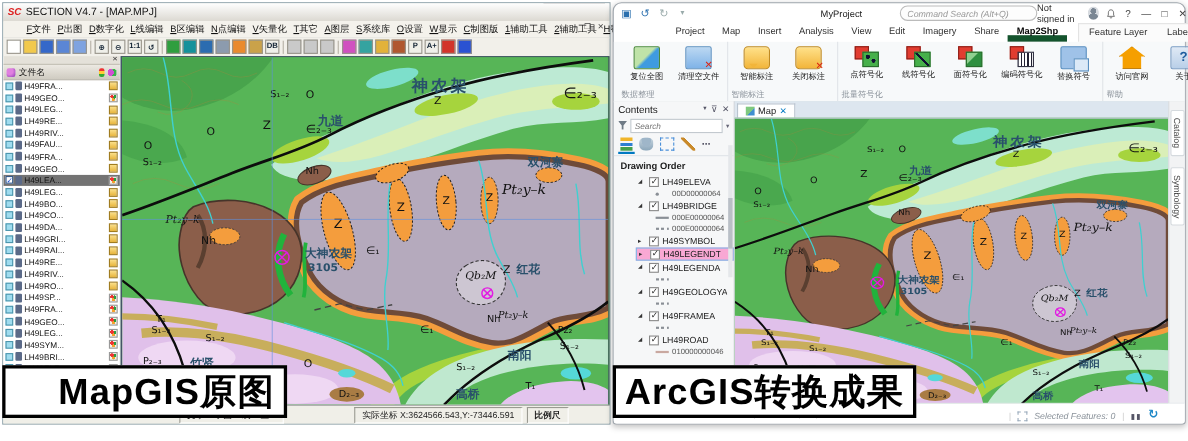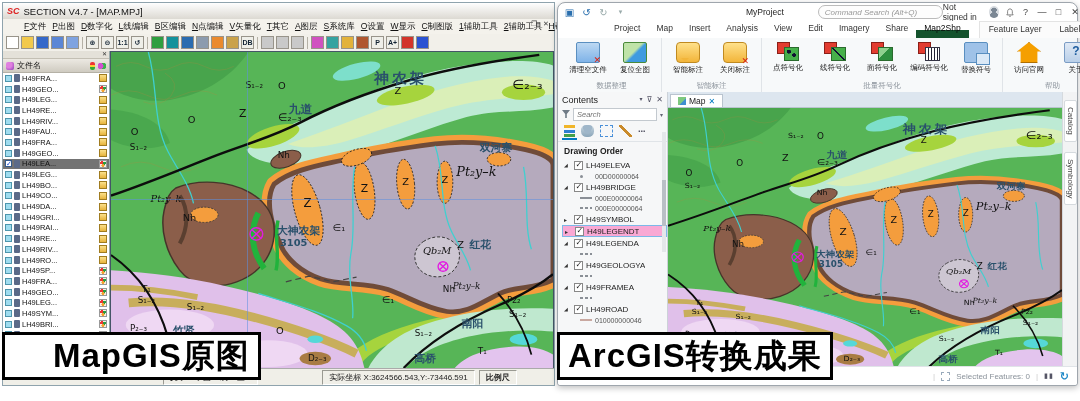--- a/index.html
+++ b/index.html
@@ -52,30 +52,30 @@
   .qicon.grey{color:#9aa;}
   #ag-project{margin-left:120px;color:#222;}
   #ag-search{margin-left:34px;width:170px;height:12px;border:1px solid #bbb;border-radius:7px;background:#fdfdfd;font-size:8px;color:#888;padding:0 6px;font-style:italic;}
   #ag-search::placeholder{color:#999;}
   #ag-account{margin-left:auto;display:flex;align-items:center;gap:7px;}
   #avatar{width:12px;height:12px;border-radius:50%;background:radial-gradient(circle at 50% 35%,#7b8794 28%,transparent 30%),radial-gradient(circle at 50% 90%,#7b8794 38%,transparent 40%),#d7dbe0;}
   .titlebtn{color:#444;font-size:9px;width:12px;text-align:center;}
   
   #ag-tabs{position:absolute;left:0;top:18px;right:0;height:17px;display:flex;font-size:8.5px;color:#333;padding-left:8px;background:#fff;margin-left:40px;}
   .rtab{padding:2px 8px 3px;white-space:nowrap;}
-  .rtab.active{font-weight:normal;color:#0a0a0a;border-bottom:8px solid #14532d;}
+  .rtab.active{font-weight:bold;color:#0a0a0a;border-bottom:6px solid #14532d;}
   #ag-ctx{display:flex;margin-left:10px;background:#fbfbfb;border:1px solid #e3e3e3;border-bottom:none;}
   .ctxtab{padding:2px 9px 3px;color:#333;white-space:nowrap;}
   
   #ag-ribbon{position:absolute;left:0;top:35px;right:0;height:54px;background:#f7f9fa;border-bottom:1px solid #d8dde2;display:flex;align-items:stretch;padding-left:4px;}
   .rgroup{display:flex;flex-direction:column;border-right:1px solid #e0e4e8;padding:2px 3px 0;}
   .rbtns{display:flex;flex:1;gap:1px;}
   .rbtn{width:46px;display:flex;flex-direction:column;align-items:center;justify-content:flex-start;gap:2px;padding-top:2px;}
   .rbtn .lbl{font-size:7.5px;color:#222;white-space:nowrap;}
-  .gname{font-size:7.5px;color:#8a929a;text-align:center;height:11px;}
+  .gname{font-size:7.5px;color:#8a929a;text-align:left;height:11px;}
   .ri{width:22px;height:19px;position:relative;border-radius:2px;}
   .ri-clean{background:linear-gradient(#bcd8f2,#7fb3e8);border:1px solid #5a8fc0;}
   .ri-clean::after{content:"✕";position:absolute;right:-2px;bottom:-3px;color:#d21;font-size:9px;font-weight:bold;}
   .ri-reset{background:linear-gradient(135deg,#bfe3a8 45%,#3f9be0 55%);border:1px solid #4a8a3a;}
   .ri-label{background:linear-gradient(#ffe18a,#f2b53a);border:1px solid #c08a20;border-radius:4px;}
   .ri-label::after{content:"";position:absolute;left:4px;bottom:-4px;border:4px solid transparent;border-top-color:#f2b53a;}
   .ri-labeloff{background:linear-gradient(#ffe18a,#f2b53a);border:1px solid #c08a20;border-radius:4px;}
   .ri-labeloff::after{content:"✕";position:absolute;right:-3px;bottom:-4px;color:#d21;font-size:9px;font-weight:bold;}
   .ri-point,.ri-line,.ri-poly,.ri-code{background:transparent;}
   .ri-point::before,.ri-line::before,.ri-poly::before,.ri-code::before{content:"";position:absolute;left:0;top:0;width:11px;height:10px;background:#e23c30;border:1px solid #8c1f18;}
@@ -96,21 +96,21 @@
   #ct-search input{flex:1;height:11px;border:1px solid #c3c9cf;background:#fff;font-size:7.5px;font-style:italic;color:#777;padding:0 3px;min-width:0;}
   .funnel{width:8px;height:8px;background:#6f7b86;clip-path:polygon(0 0,100% 0,60% 50%,60% 100%,40% 100%,40% 50%);}
   #ct-icons{display:flex;align-items:center;gap:6px;padding:2px 6px;height:16px;border-bottom:1px solid #e0e4e8;}
   .cticon{width:13px;height:12px;position:relative;}
   .cticon.sel-under::after{content:"";position:absolute;left:-2px;right:-2px;bottom:-3px;height:2px;background:#0079c1;}
   .ic-order{background:linear-gradient(#f0b52a 0 3px,transparent 3px 5px,#2d7fd0 5px 8px,transparent 8px 9px,#44a04a 9px 12px);width:11px;}
   .ic-db{background:radial-gradient(ellipse at 50% 15%,#9fb6c9 45%,transparent 50%),linear-gradient(#c8d6e0,#8ba6ba);border-radius:40% 40% 45% 45%;}
   .ic-sel{border:1.5px dashed #4a90d9;box-sizing:border-box;}
   .ic-edit{background:linear-gradient(45deg,transparent 42%,#c98a2a 44% 58%,transparent 60%);}
   #ct-order-label{font-weight:bold;padding:4px 6px 3px;color:#222;font-size:8.5px;}
-  .layer{padding-left:4px;}
+  .layer{padding-left:20px;}
   .lrow{display:flex;align-items:center;gap:3px;height:12px;padding-left:2px;}
   .lrow.sel{background:#f9a8d4;border:1px solid #7db8e8;box-sizing:border-box;}
   .arrow{width:7px;color:#333;font-size:6px;}
   .arrow::before{content:"▸";}
   .arrow.exp::before{content:"◢";font-size:5px;}
   .acb{width:9px;height:9px;border:1px solid #888;background:#fff;position:relative;flex:none;box-sizing:border-box;}
   .acb::before{content:"✓";position:absolute;left:0.5px;top:-1.5px;font-size:8px;color:#222;}
   .lname{white-space:nowrap;overflow:hidden;}
   .kidrow{display:flex;align-items:center;gap:3px;height:10px;padding-left:18px;color:#555;font-size:7px;}
   .sym{width:12px;height:2px;background:#8a8f96;flex:none;}
@@ -125,21 +125,21 @@
   #ag-maptab{background:#fff;border:1px solid #b9c4cf;border-bottom:none;display:flex;align-items:center;gap:3px;font-size:8.5px;padding:1px 7px;color:#222;}
   .maptab-ic{width:8px;height:8px;background:linear-gradient(135deg,#7fc97f 55%,#3f8fd0 60%);}
   #ag-maptab .x{color:#0079c1;font-weight:bold;font-size:8px;}
   #ag-map{flex:1;position:relative;overflow:hidden;background:#57b557;border-top:1px solid #b9c4cf;}
   
   #ag-strip{position:absolute;right:0;top:89px;width:15px;bottom:18px;background:#f2f3f4;border-left:1px solid #d5dade;display:flex;flex-direction:column;gap:10px;align-items:center;padding-top:8px;box-sizing:border-box;}
   .vtab{writing-mode:vertical-rl;font-size:8px;color:#444;background:#fff;border:1px solid #d5dade;padding:6px 1px;border-radius:2px;}
   
   #ag-status{position:absolute;left:0;bottom:0;right:0;height:18px;border-top:1px solid #e0e4e8;display:flex;align-items:center;font-size:8px;color:#444;padding-left:118px;background:#fff;border-radius:0 0 3px 3px;}
   #ag-status .chev{margin-left:6px;font-size:6px;color:#555;}
-  #ag-status .right{margin-left:auto;display:flex;align-items:center;gap:6px;padding-right:8px;color:#8a929a;}
+  #ag-status .right{margin-left:auto;display:flex;align-items:flex-end;gap:6px;padding-right:24px;color:#8a929a;font-style:italic;}
   #ag-status .pipe{color:#ccc;}
   #ag-status .pause{letter-spacing:1px;color:#556;font-size:7px;}
   #ag-status .refresh{color:#1e88c7;font-size:11px;font-weight:bold;}
   .selfeat-ic{width:9px;height:9px;border:1px dashed #9ab;box-sizing:border-box;}
   
   .big-label{position:absolute;top:332px;height:48px;background:#fff;border:3px solid #000;box-sizing:border-box;display:flex;align-items:center;padding:0 8px;font-size:33px;font-weight:900;color:#000;letter-spacing:1px;z-index:50;font-family:"Liberation Sans","DejaVu Sans",sans-serif;white-space:nowrap;}
   #label-left{left:2px;padding-left:48px;}
   #label-right{left:557px;}
   
   .pn{fill:#29506b;font-weight:bold;font-family:"DejaVu Sans",sans-serif;}
@@ -613,27 +613,27 @@
         </span>
     </div>
 
     <div id="ag-ribbon">
       <span style="display:flex">
 
           <span class="rgroup">
             <span class="rbtns">
 
                 <span class="rbtn">
+                  <span class="ri ri-reset"></span>
+                  <span class="lbl">复位全图</span>
+                </span>
+
+                <span class="rbtn">
                   <span class="ri ri-clean"></span>
                   <span class="lbl">清理空文件</span>
-                </span>
-
-                <span class="rbtn">
-                  <span class="ri ri-reset"></span>
-                  <span class="lbl">复位全图</span>
                 </span>
               </span>
             <span class="gname">数据整理</span>
           </span>
 
           <span class="rgroup">
             <span class="rbtns">
 
                 <span class="rbtn">
                   <span class="ri ri-label"></span>

